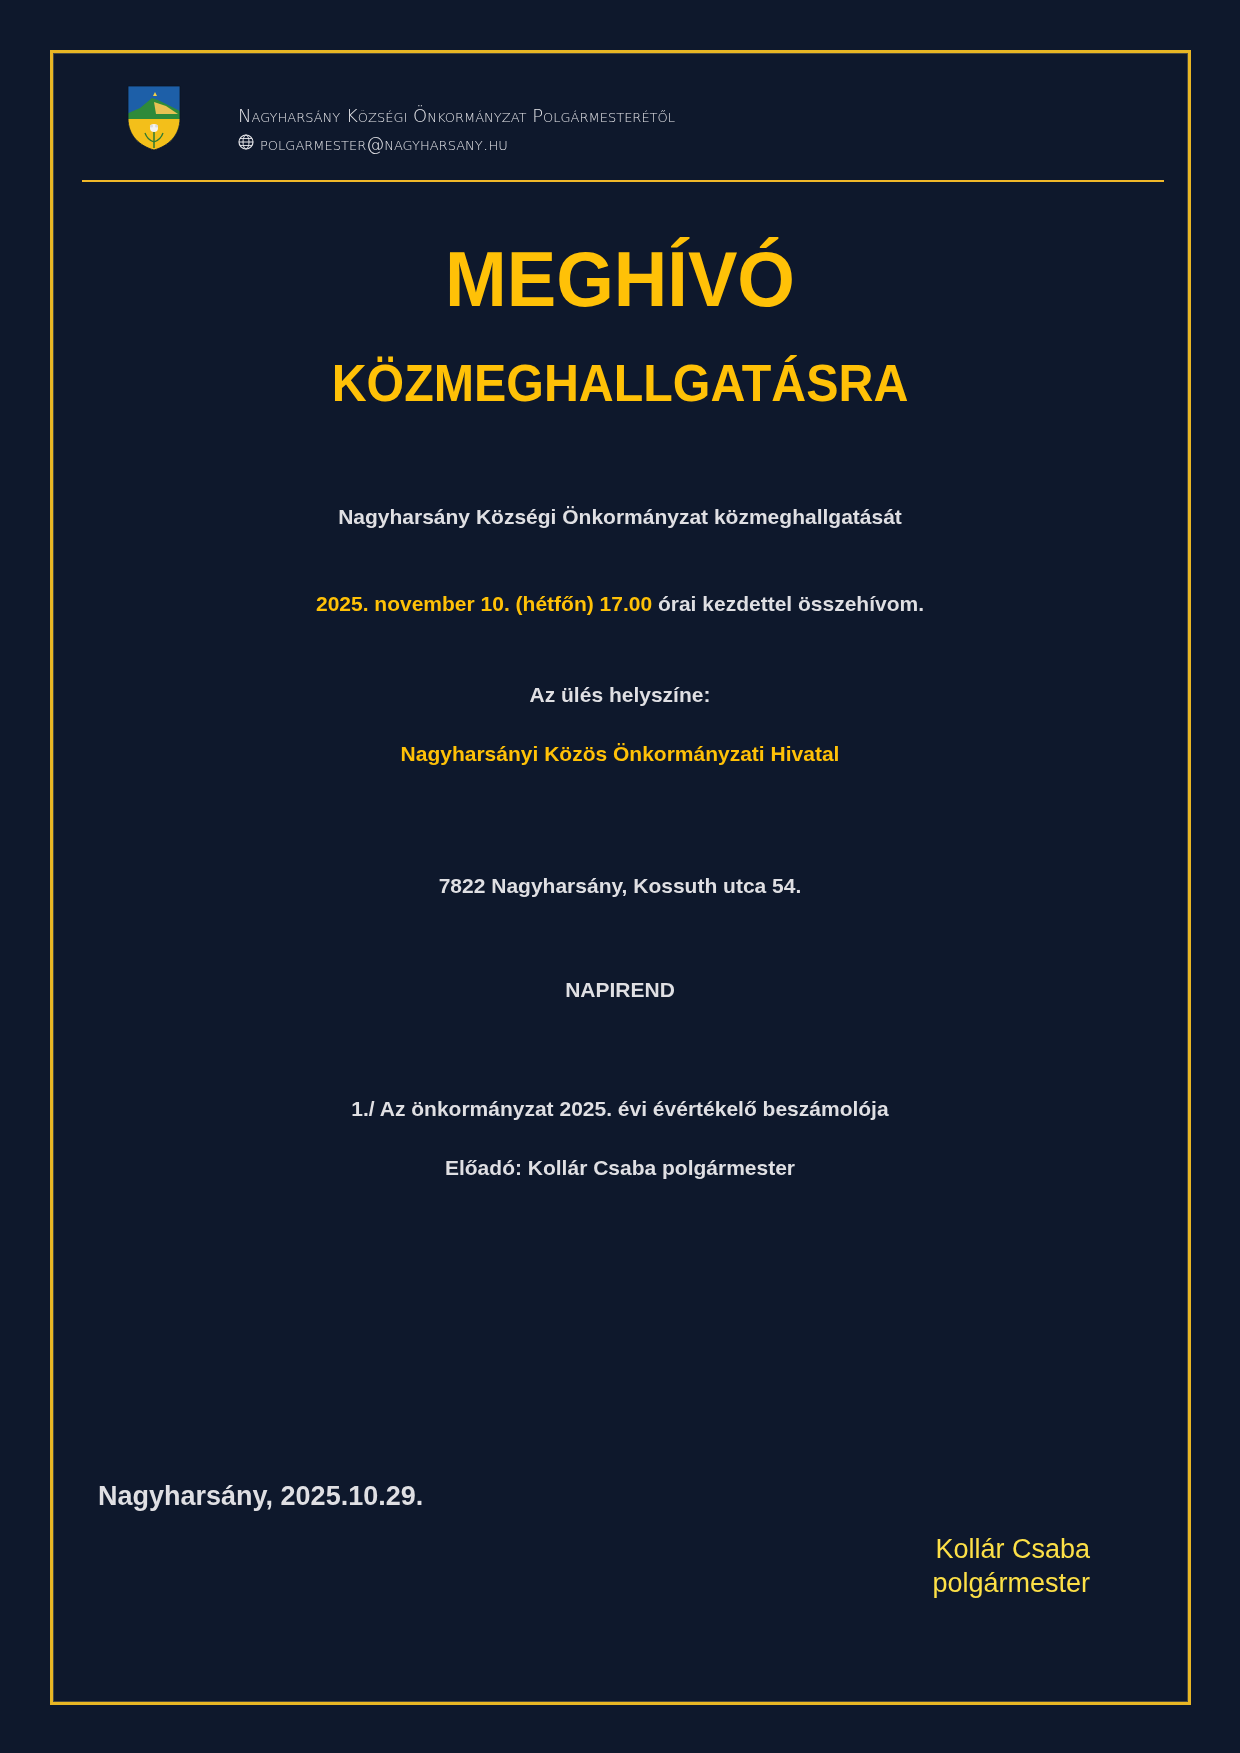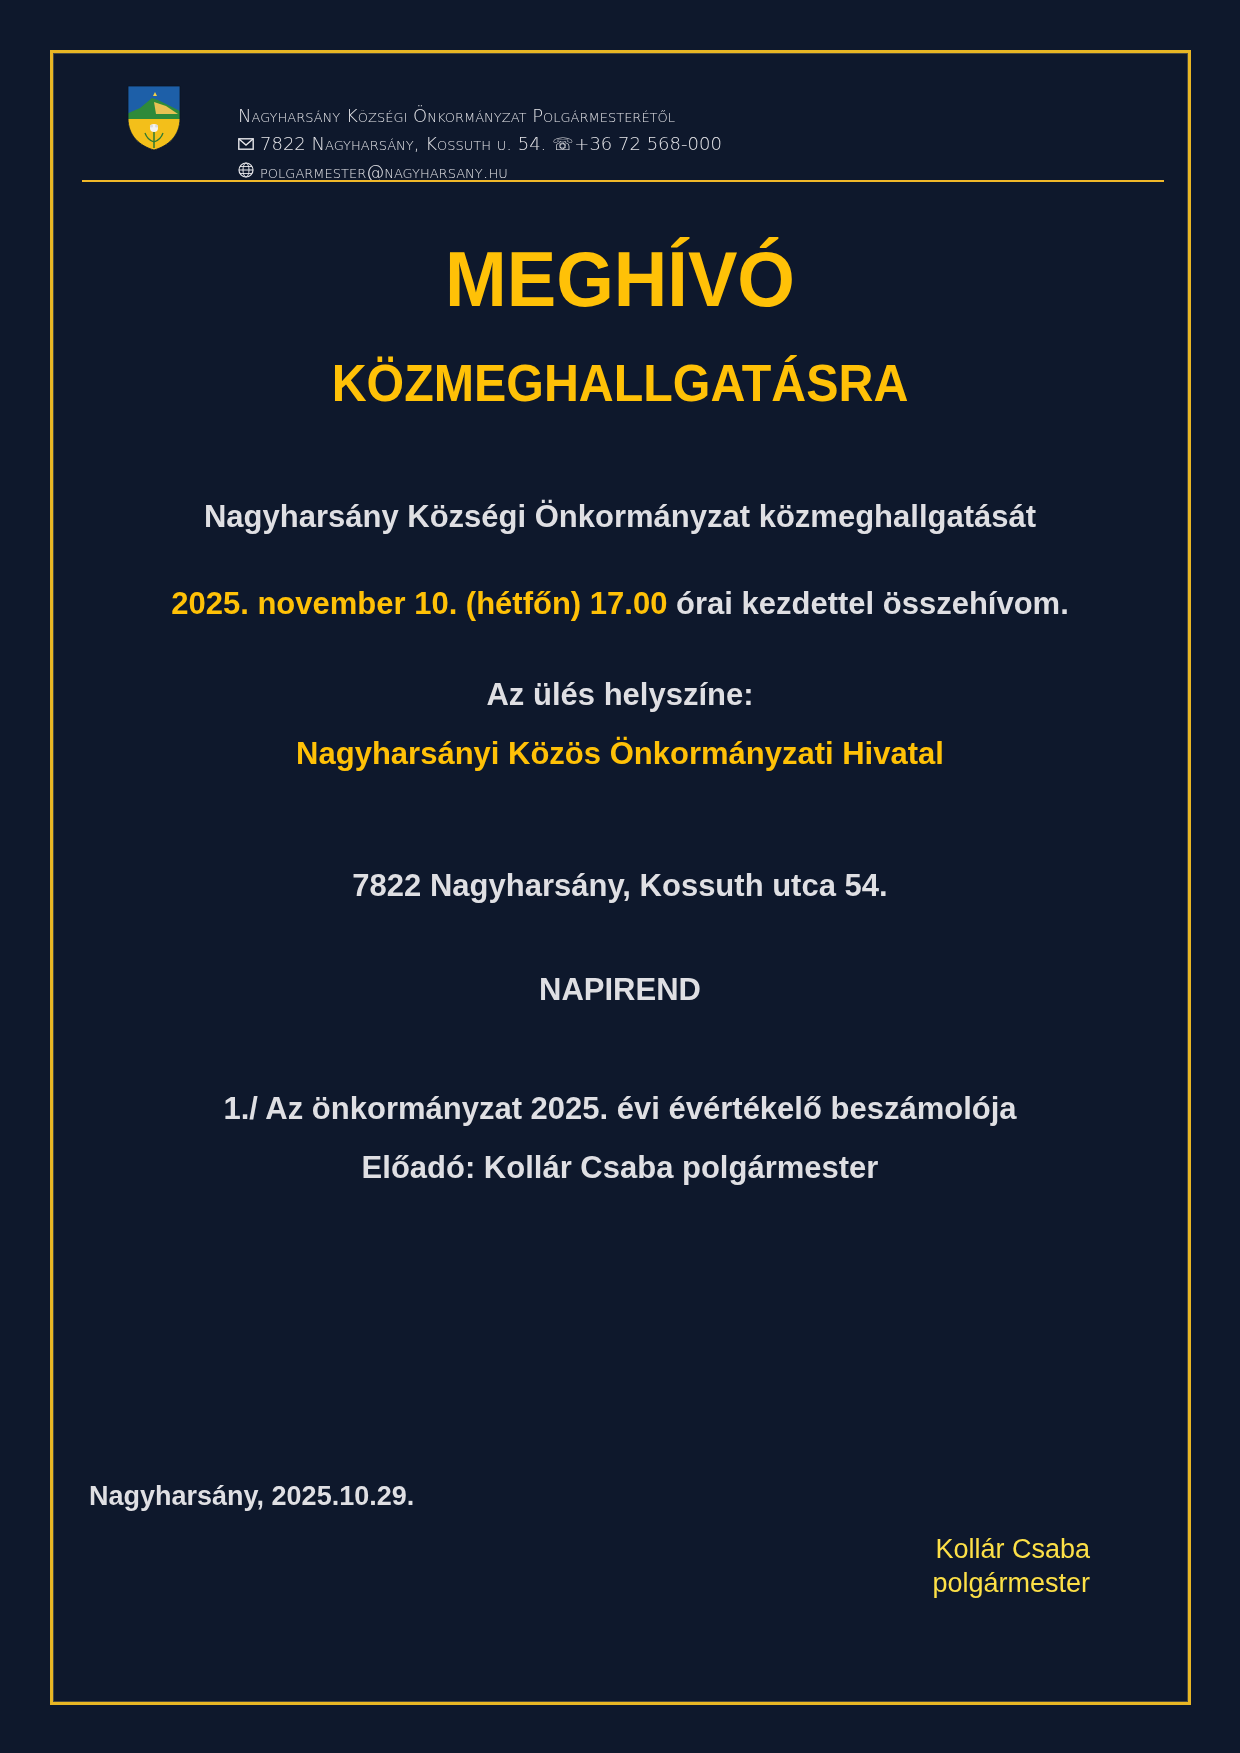--- a/index.html
+++ b/index.html
@@ -93,29 +93,29 @@
       font-size: 52px;
       line-height: 62px;
       transform: scaleX(0.93);
     }
     .line {
       position: absolute;
       left: 0;
       width: 1240px;
       text-align: center;
       font-weight: 700;
-      font-size: 31px;
+      font-size: 21px;
       line-height: 40px;
       color: #dfdfe3;
       white-space: nowrap;
     }
     .gold { color: #ffc107; }
     .closing-date {
       position: absolute;
-      left: 89px;
+      left: 98px;
       top: 1478px;
       font-weight: 700;
       font-size: 27px;
       line-height: 36px;
       color: #dfdfe3;
     }
     .signature {
       position: absolute;
       right: 150px;
       top: 1532px;
@@ -152,32 +152,20 @@
     </g>
     <path d="M2 2 L54 2 L54 34 C54 52 42 62 28 66 C14 62 2 52 2 34 Z" fill="none" stroke="#0b1424" stroke-width="0.8"></path>
   </svg>
 
   <div class="header-text">
     <div class="header-line">
       <span>Nagyharsány Községi Önkormányzat Polgármesterétől</span>
     </div>
     <div class="header-line">
       <span class="ico">
-        <svg width="16" height="12" viewBox="0 0 16 12">
-            <rect x="0.8" y="0.8" width="14.4" height="10.4" fill="none" stroke="#e6e6ea" stroke-width="1.4"></rect>
-            <path d="M1 1 L8 7 L15 1" fill="none" stroke="#e6e6ea" stroke-width="1.4"></path>
-          </svg>
-      </span>
-      <span>7822 Nagyharsány, Kossuth u. 54.</span>
-      <span style="display:inline-block;width:6px"></span>
-      <span class="ico" style="font-size:17px;">☏</span>
-      <span>+36 72 568-000</span>
-    </div>
-    <div class="header-line">
-      <span class="ico">
         <svg width="16" height="16" viewBox="0 0 16 16">
             <circle cx="8" cy="8" r="7" fill="none" stroke="#e6e6ea" stroke-width="1.2"></circle>
             <ellipse cx="8" cy="8" rx="3" ry="7" fill="none" stroke="#e6e6ea" stroke-width="1"></ellipse>
             <line x1="1" y1="8" x2="15" y2="8" stroke="#e6e6ea" stroke-width="1"></line>
             <line x1="2" y1="4.5" x2="14" y2="4.5" stroke="#e6e6ea" stroke-width="0.9"></line>
             <line x1="2" y1="11.5" x2="14" y2="11.5" stroke="#e6e6ea" stroke-width="0.9"></line>
           </svg>
       </span>
       <span class="lower-sc">polgarmester@nagyharsany.hu</span>
     </div>

